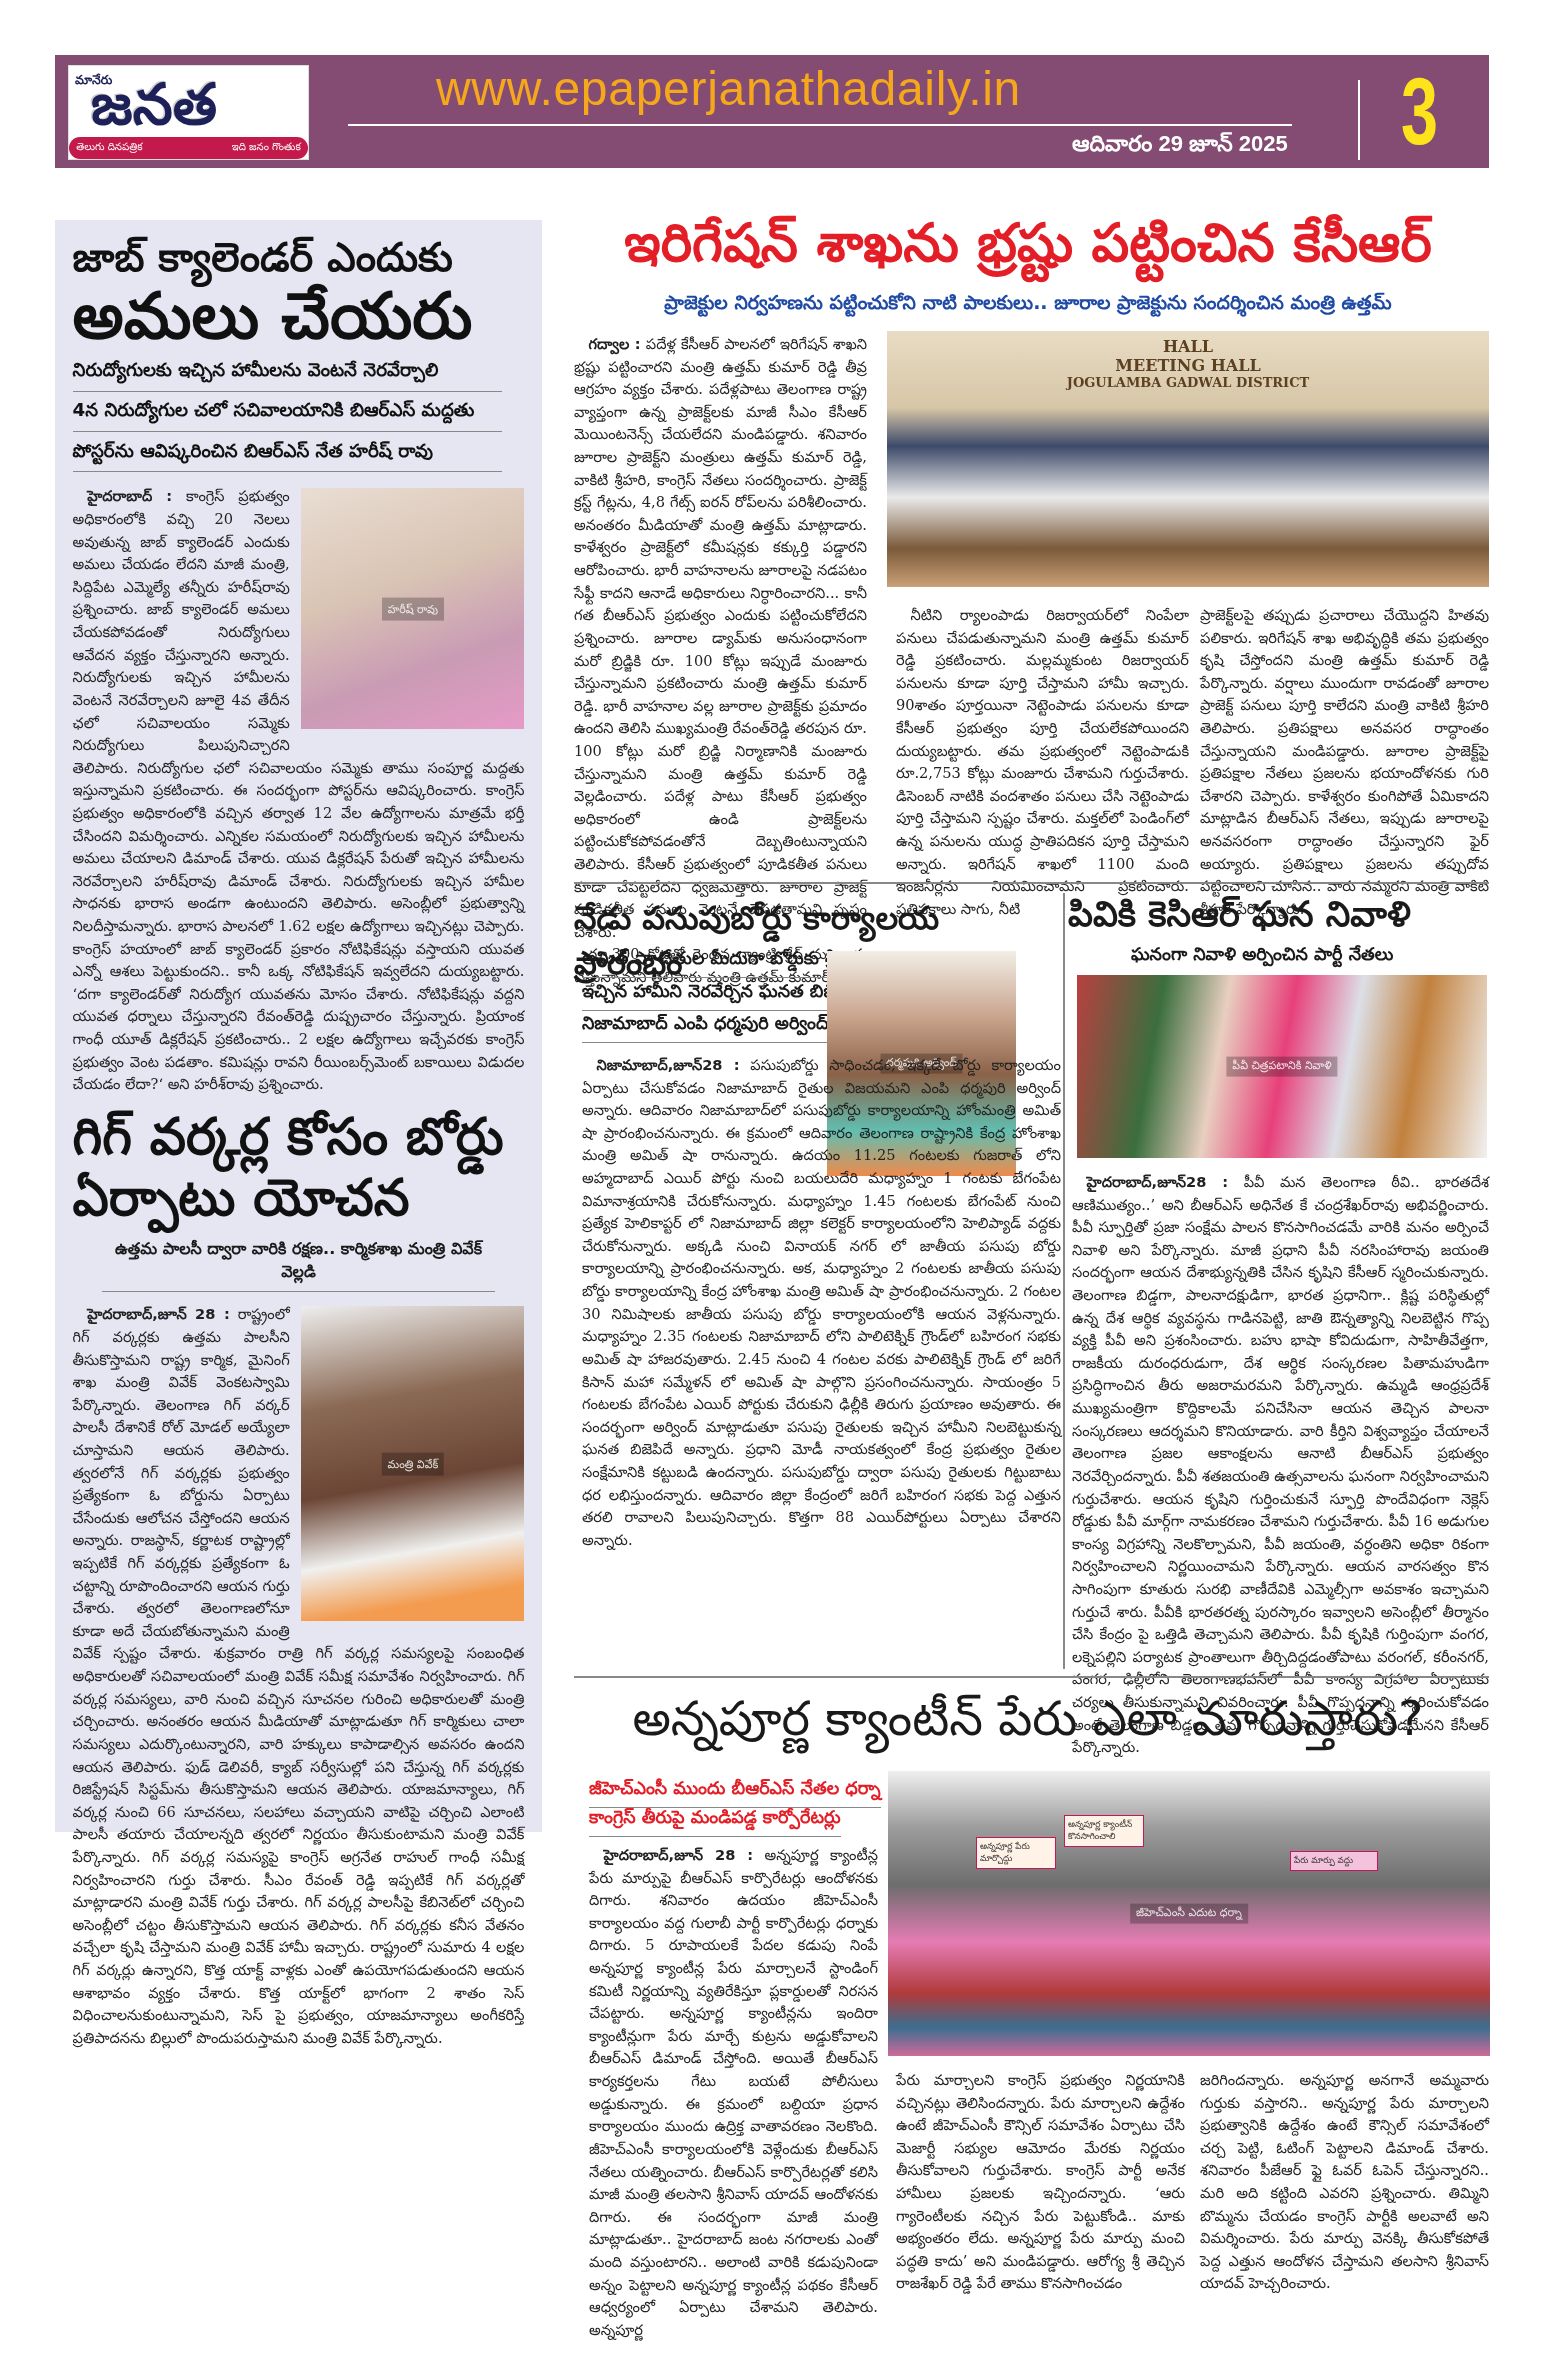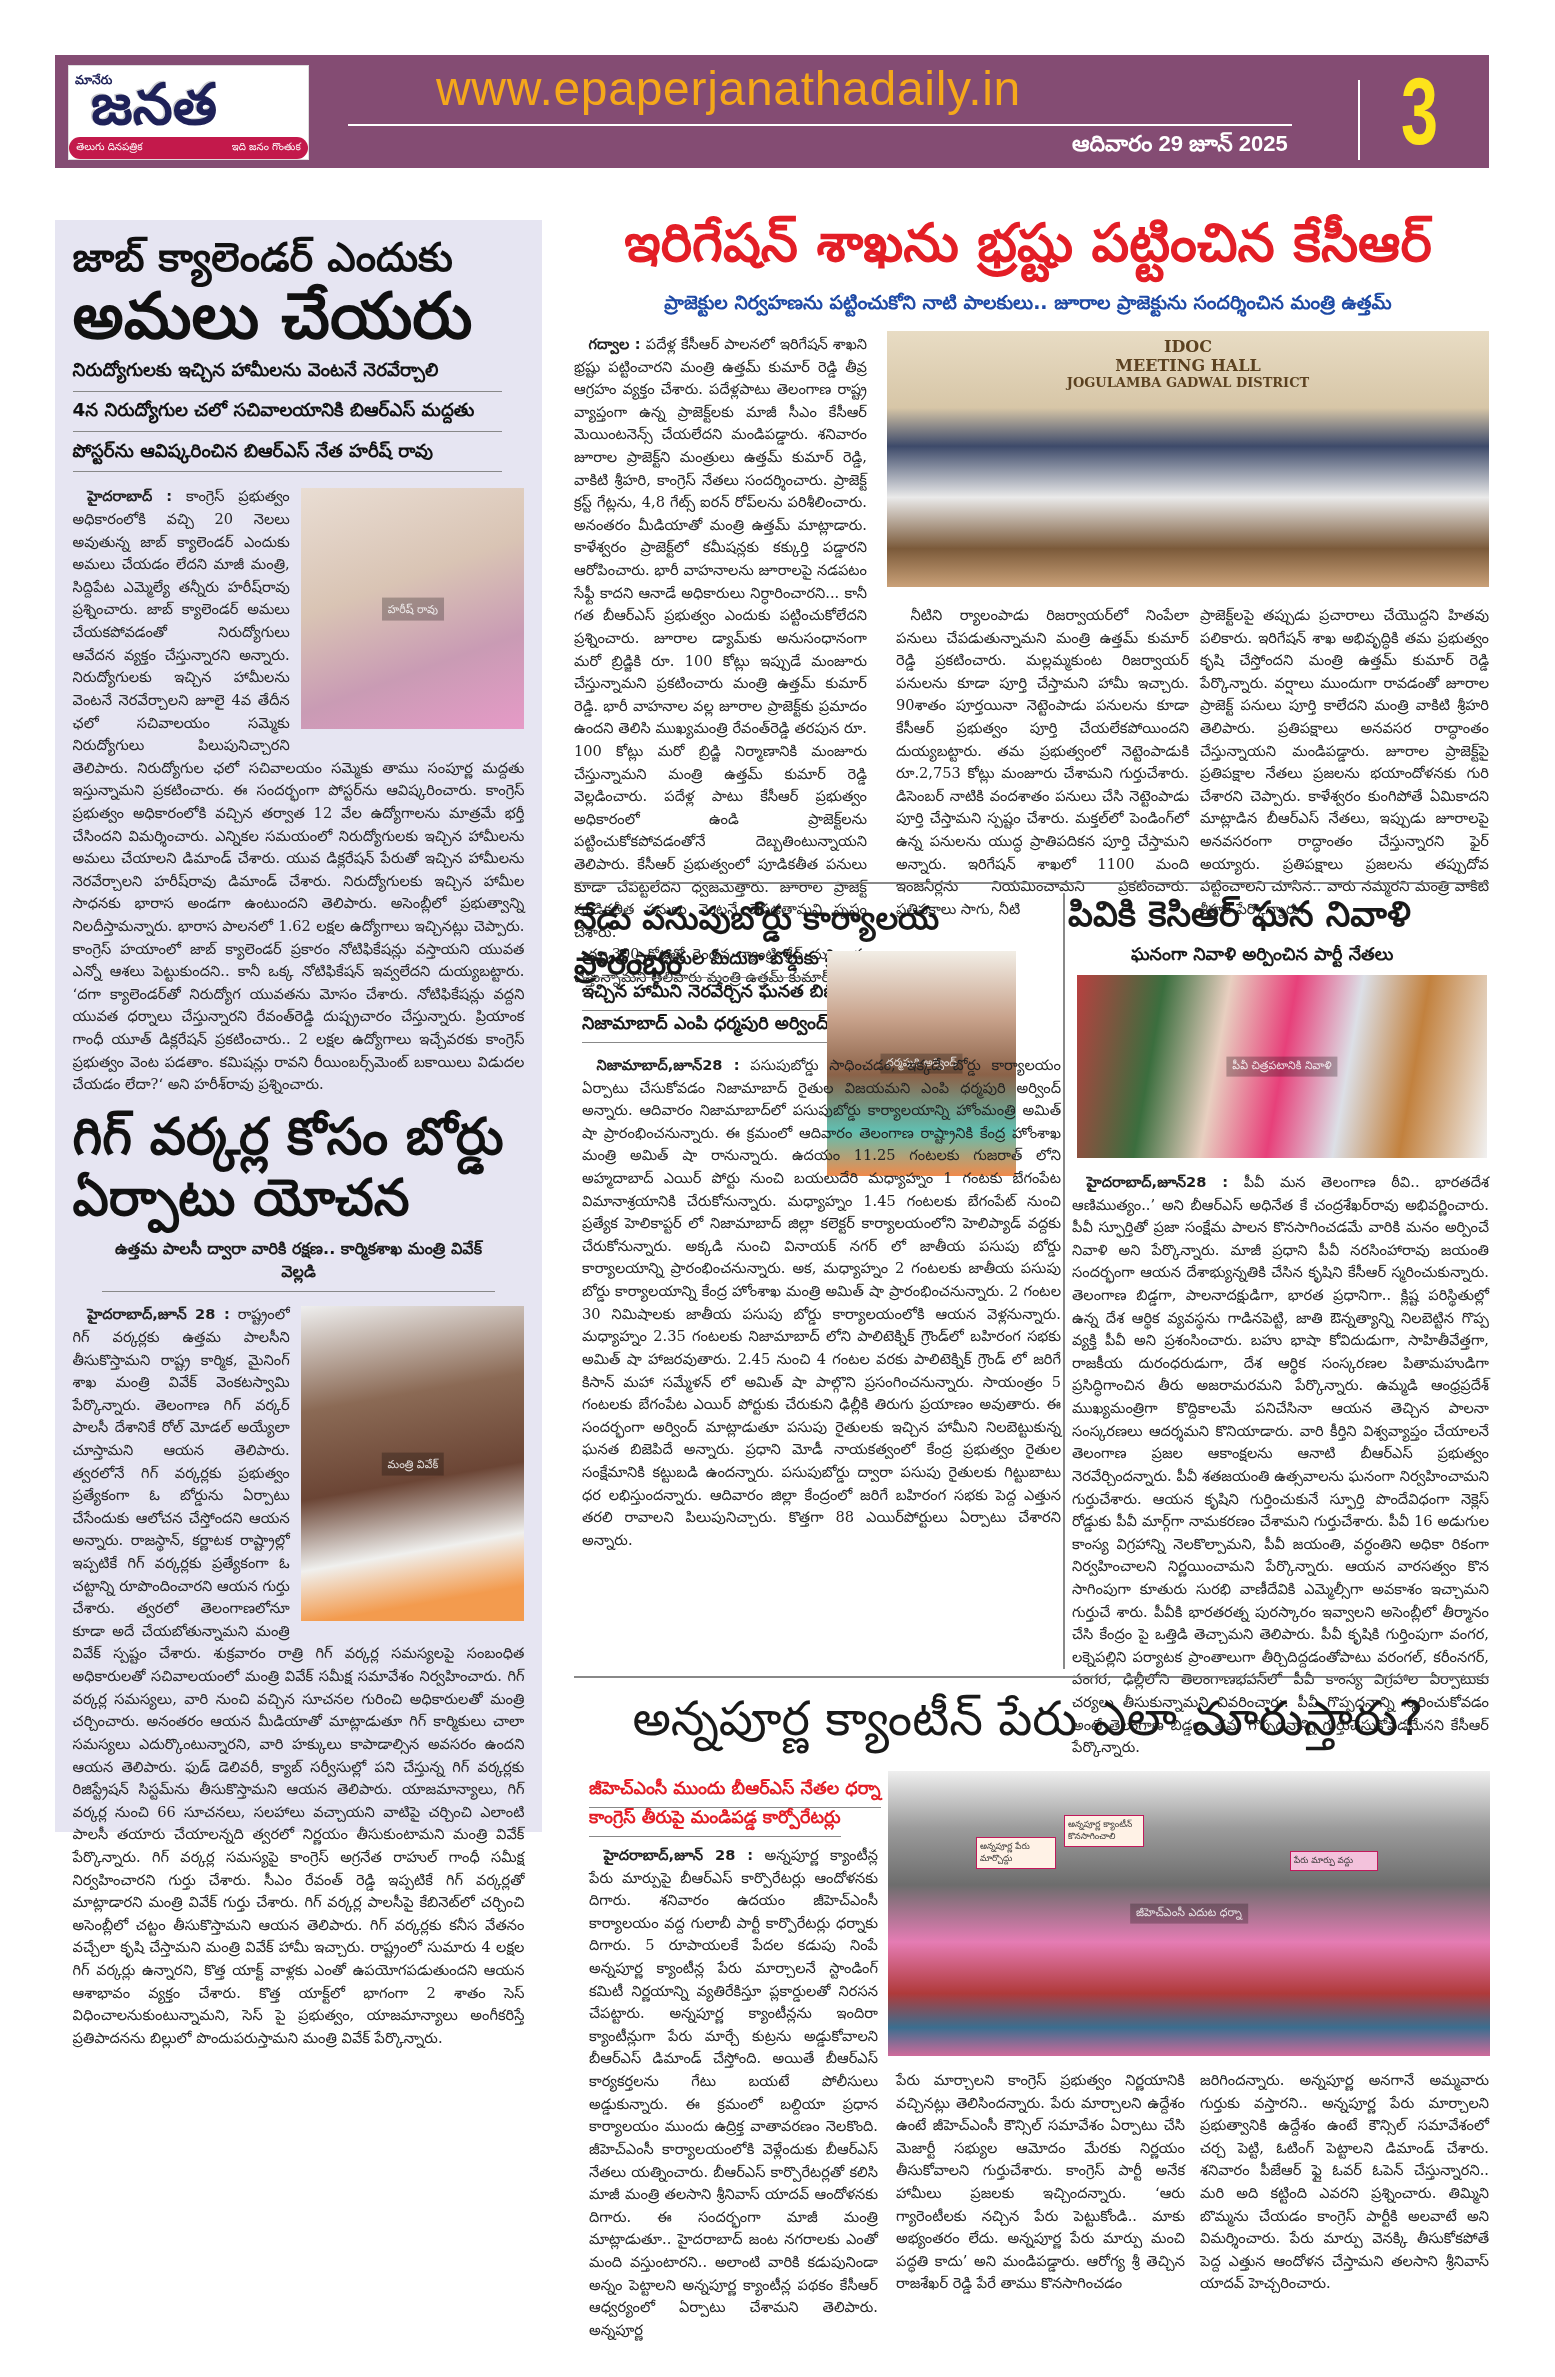--- a/index.html
+++ b/index.html
@@ -126,21 +126,21 @@
 <div class="irr-col1 body-text">
   <p style="text-indent:14.6px;">
     <span class="dateline">గద్వాల :</span>
     <span>పదేళ్ల కేసీఆర్ పాలనలో ఇరిగేషన్ శాఖని భ్రష్టు పట్టించారని మంత్రి ఉత్తమ్ కుమార్ రెడ్డి తీవ్ర ఆగ్రహం వ్యక్తం చేశారు. పదేళ్లపాటు తెలంగాణ రాష్ట్ర వ్యాప్తంగా ఉన్న ప్రాజెక్ట్‌లకు మాజీ సీఎం కేసీఆర్ మెయింటనెన్స్ చేయలేదని మండిపడ్డారు. శనివారం జూరాల ప్రాజెక్ట్‌ని మంత్రులు ఉత్తమ్ కుమార్ రెడ్డి, వాకిటి శ్రీహరి, కాంగ్రెస్ నేతలు సందర్శించారు. ప్రాజెక్ట్ క్రస్ట్ గేట్లను, 4,8 గేట్స్ ఐరన్ రోప్‌లను పరిశీలించారు. అనంతరం మీడియాతో మంత్రి ఉత్తమ్ మాట్లాడారు. కాళేశ్వరం ప్రాజెక్ట్‌లో కమీషన్లకు కక్కుర్తి పడ్డారని ఆరోపించారు. భారీ వాహనాలను జూరాలపై నడపటం సేఫ్టీ కాదని ఆనాడే అధికారులు నిర్ధారించారని... కానీ గత బీఆర్ఎస్ ప్రభుత్వం ఎందుకు పట్టించుకోలేదని ప్రశ్నించారు. జూరాల డ్యామ్‌కు అనుసంధానంగా మరో బ్రిడ్జికి రూ. 100 కోట్లు ఇప్పుడే మంజూరు చేస్తున్నామని ప్రకటించారు మంత్రి ఉత్తమ్ కుమార్ రెడ్డి. భారీ వాహనాల వల్ల జూరాల ప్రాజెక్ట్‌కు ప్రమాదం ఉందని తెలిసి ముఖ్యమంత్రి రేవంత్‌రెడ్డి తరపున రూ. 100 కోట్లు మరో బ్రిడ్జి నిర్మాణానికి మంజూరు చేస్తున్నామని మంత్రి ఉత్తమ్ కుమార్ రెడ్డి వెల్లడించారు. పదేళ్ల పాటు కేసీఆర్ ప్రభుత్వం అధికారంలో ఉండి ప్రాజెక్ట్‌లను పట్టించుకోకపోవడంతోనే దెబ్బతింటున్నాయని తెలిపారు. కేసీఆర్ ప్రభుత్వంలో పూడికతీత పనులు కూడా చేపట్టలేదని ధ్వజమెత్తారు. జూరాల ప్రాజెక్ట్ పూడికతీత పనులు వెంటనే చేపడతామని స్పష్టం చేశారు.</span>
   </p>
   <p style="text-indent:14.6px;">రూ.300 కోట్లతో రెండవ గ్యాంట్రి క్రేన్ మంజూరు చేస్తున్నామని తెలిపారు మంత్రి ఉత్తమ్ కుమార్ రెడ్డి.</p>
 </div>
 
 <div class="photo photo-meeting">
   <div class="meeting-sign">
-    <div>IDOC</div>
+    <div>HALL</div>
     <div>MEETING HALL</div>
     <div style="font-size:13px;">JOGULAMBA GADWAL DISTRICT</div>
   </div>
 </div>
 
 <div class="irr-col2 body-text">
   <p style="text-indent:14.6px;">నీటిని ర్యాలంపాడు రిజర్వాయర్‌లో నింపేలా పనులు చేపడుతున్నామని మంత్రి ఉత్తమ్ కుమార్ రెడ్డి ప్రకటించారు. మల్లమ్మకుంట రిజర్వాయర్ పనులను కూడా పూర్తి చేస్తామని హామీ ఇచ్చారు. 90శాతం పూర్తయినా నెట్టెంపాడు పనులను కూడా కేసీఆర్ ప్రభుత్వం పూర్తి చేయలేకపోయిందని దుయ్యబట్టారు. తమ ప్రభుత్వంలో నెట్టెంపాడుకి రూ.2,753 కోట్లు మంజూరు చేశామని గుర్తుచేశారు. డిసెంబర్ నాటికి వందశాతం పనులు చేసి నెట్టెంపాడు పూర్తి చేస్తామని స్పష్టం చేశారు. మక్తల్‌లో పెండింగ్‌లో ఉన్న పనులను యుద్ధ ప్రాతిపదికన పూర్తి చేస్తామని అన్నారు. ఇరిగేషన్ శాఖలో 1100 మంది ఇంజనీర్లను నియమించామని ప్రకటించారు. ప్రతిపక్షాలు సాగు, నీటి</p>
 </div>
 <div class="irr-col3 body-text">
   <p>ప్రాజెక్ట్‌లపై తప్పుడు ప్రచారాలు చేయొద్దని హితవు పలికారు. ఇరిగేషన్ శాఖ అభివృద్ధికి తమ ప్రభుత్వం కృషి చేస్తోందని మంత్రి ఉత్తమ్ కుమార్ రెడ్డి పేర్కొన్నారు. వర్షాలు ముందుగా రావడంతో జూరాల ప్రాజెక్ట్ పనులు పూర్తి కాలేదని మంత్రి వాకిటి శ్రీహరి తెలిపారు. ప్రతిపక్షాలు అనవసర రాద్ధాంతం చేస్తున్నాయని మండిపడ్డారు. జూరాల ప్రాజెక్ట్‌పై ప్రతిపక్షాల నేతలు ప్రజలను భయాందోళనకు గురి చేశారని చెప్పారు. కాళేశ్వరం కుంగిపోతే ఏమికాదని మాట్లాడిన బీఆర్ఎస్ నేతలు, ఇప్పుడు జూరాలపై అనవసరంగా రాద్ధాంతం చేస్తున్నారని ఫైర్ అయ్యారు. ప్రతిపక్షాలు ప్రజలను తప్పుదోవ పట్టించాలని చూసిన.. వారు నమ్మరని మంత్రి వాకిటి శ్రీహరి పేర్కొన్నారు.</p>

